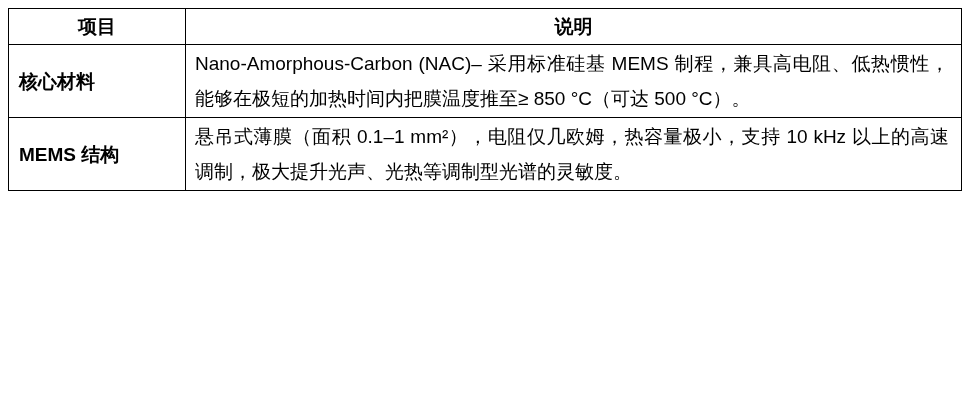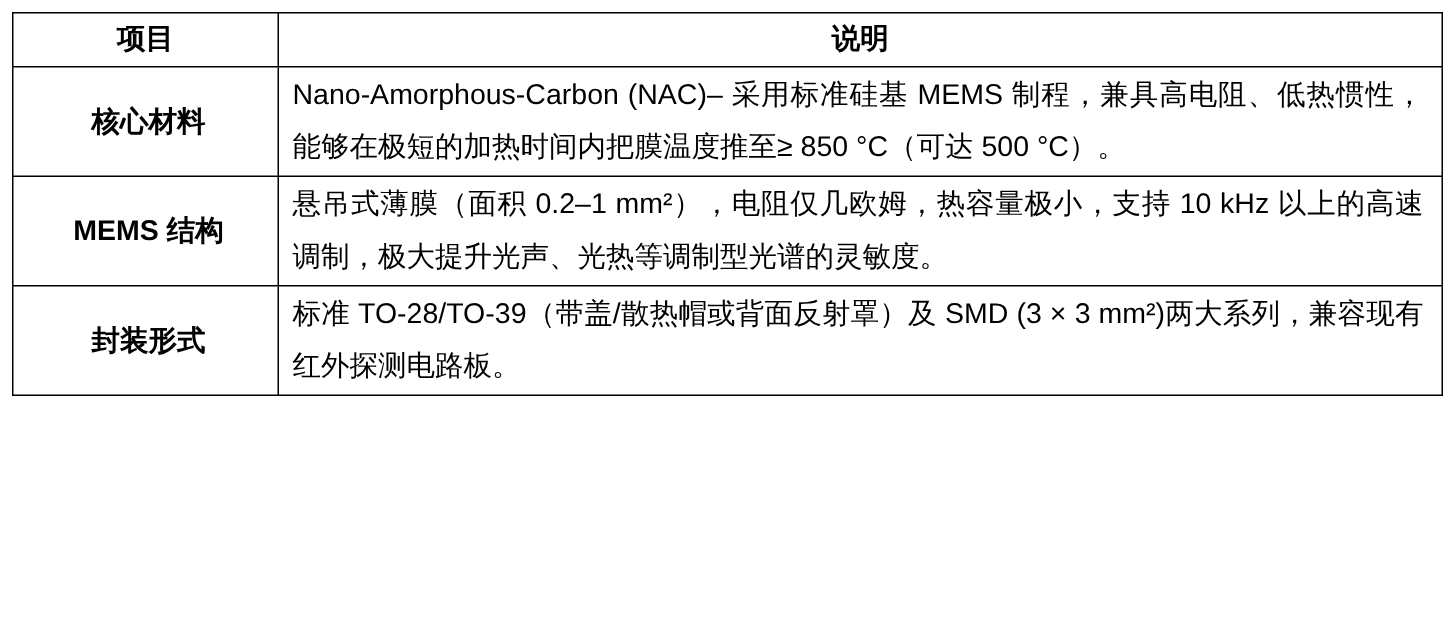--- a/index.html
+++ b/index.html
@@ -37,21 +37,21 @@
   }
   tr.header-row { height: 36px; }
   tr.data-row { height: 73px; }
   th.header-cell {
     font-weight: bold;
     text-align: center;
     padding: 0 4px;
   }
   td.item-cell {
     font-weight: bold;
-    text-align: center;
+    text-align: left;
     padding: 0 6px 0 10px;
     white-space: pre-line;
   }
   td.desc-cell {
     text-align: justify;
     padding: 0 12px 0 9px;
   }
 </style>
 </head>
 <body>
@@ -68,21 +68,17 @@
         <th class="header-cell">说明</th>
       </tr>
     </thead>
     <tbody>
       <tr class="data-row">
         <td class="item-cell">核心材料</td>
         <td class="desc-cell">Nano-Amorphous-Carbon (NAC)– 采用标准硅基 MEMS 制程，兼具高电阻、低热惯性，能够在极短的加热时间内把膜温度推至≥ 850 °C（可达 500 °C）。</td>
       </tr>
       <tr class="data-row">
         <td class="item-cell">MEMS 结构</td>
-        <td class="desc-cell">悬吊式薄膜（面积 0.2–1 mm²），电阻仅几欧姆，热容量极小，支持 10 kHz 以上的高速调制，极大提升光声、光热等调制型光谱的灵敏度。</td>
-      </tr>
-      <tr class="data-row">
-        <td class="item-cell">封装形式</td>
-        <td class="desc-cell">标准 TO-28/TO-39（带盖/散热帽或背面反射罩）及 SMD (3 × 3 mm²)两大系列，兼容现有红外探测电路板。</td>
+        <td class="desc-cell">悬吊式薄膜（面积 0.1–1 mm²），电阻仅几欧姆，热容量极小，支持 10 kHz 以上的高速调制，极大提升光声、光热等调制型光谱的灵敏度。</td>
       </tr>
     </tbody>
   </table>
 </div>
 
 </body></html>

